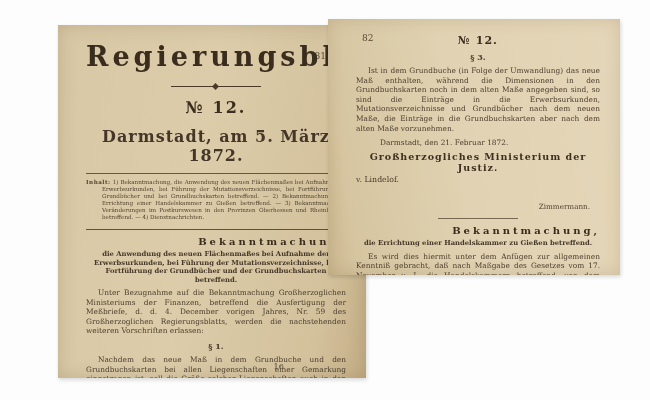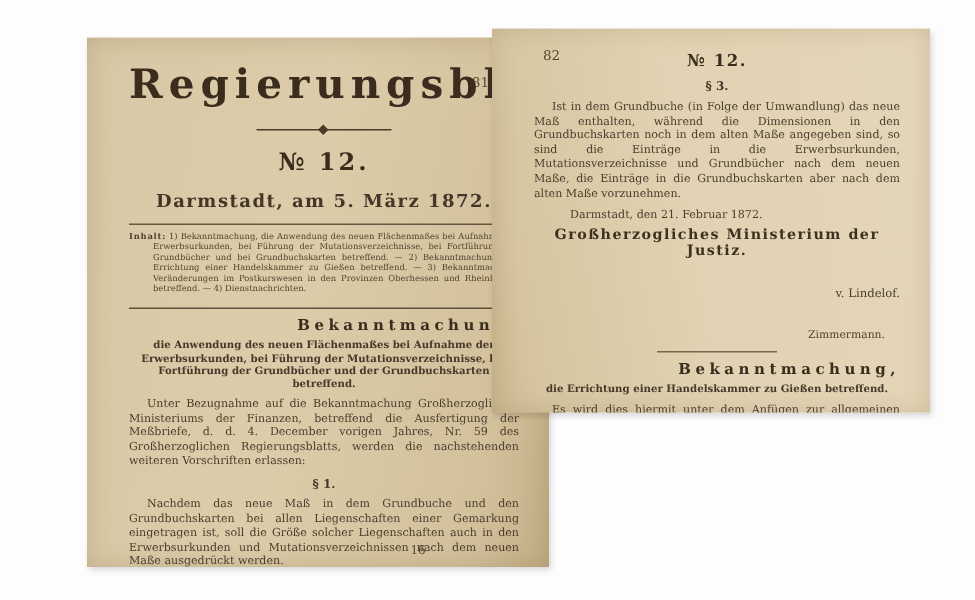--- a/index.html
+++ b/index.html
@@ -53,21 +53,21 @@
   .ornament .bar { position: absolute; top: 2px; left: 0; right: 0; height: 1px; background: #4a3b28; }
   .ornament .gem {
     position: absolute; top: 0; left: 50%; width: 5px; height: 5px;
     margin-left: -3px; background: #4a3b28; transform: rotate(45deg);
   }
   .issue-no {
     text-align: center; font-weight: bold; font-size: 16px;
     letter-spacing: 2px; margin-top: 9px; color: #3a2d1e;
   }
   .dateline-main {
-    text-align: center; font-size: 12px; letter-spacing: 1px;
+    text-align: center; font-size: 16px; letter-spacing: 1px;
     margin-top: 10px; color: #44372a; font-weight: bold;
   }
   .rule { border: 0; border-top: 1px solid #4a3b28; margin: 8px 0 0 0; opacity: .8; }
   .rule-thick { border-top: 1.5px solid #40321f; }
 
   .inhalt {
     margin-top: 5px; font-size: 5.6px; line-height: 7px;
     text-align: justify; color: #51432f;
     padding-left: 16px; text-indent: -16px;
   }
@@ -97,21 +97,21 @@
   .rp-header {
     text-align: center; font-weight: bold; font-size: 11px;
     letter-spacing: 1px; margin-top: 5px; color: #3a2d1e;
   }
   .date-left { font-size: 7.4px; margin-top: 5px; padding-left: 24px; color: #4a3c2c; }
   .center-line { text-align: center; font-size: 7.4px; margin-top: 5px; color: #4a3c2c; }
   .ministry-line {
     text-align: center; font-weight: bold; font-size: 9.5px;
     letter-spacing: 1px; margin-top: 4px; color: #3e3021;
   }
-  .sig-center { text-align: right; font-size: 7.8px; margin-top: 18px; color: #4a3c2c; }
+  .sig-center { text-align: left; font-size: 7.8px; margin-top: 2px; color: #4a3c2c; }
   .sig-right { text-align: right; font-size: 7.2px; margin-top: 18px; padding-right: 10px; color: #51432f; }
   .divider-short {
     width: 80px; border: 0; border-top: 1px solid #4a3b28;
     margin: 7px auto 0 auto; opacity: .7;
   }
 </style>
 </head>
 <body>
 
 <div class="page page-left">

